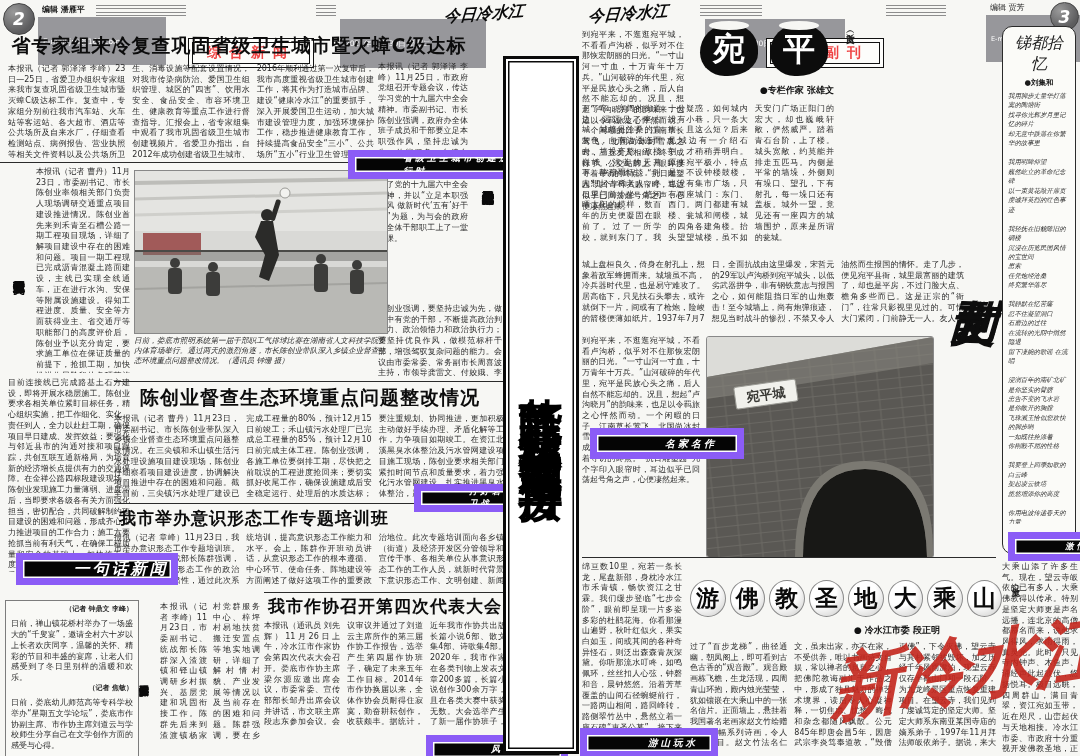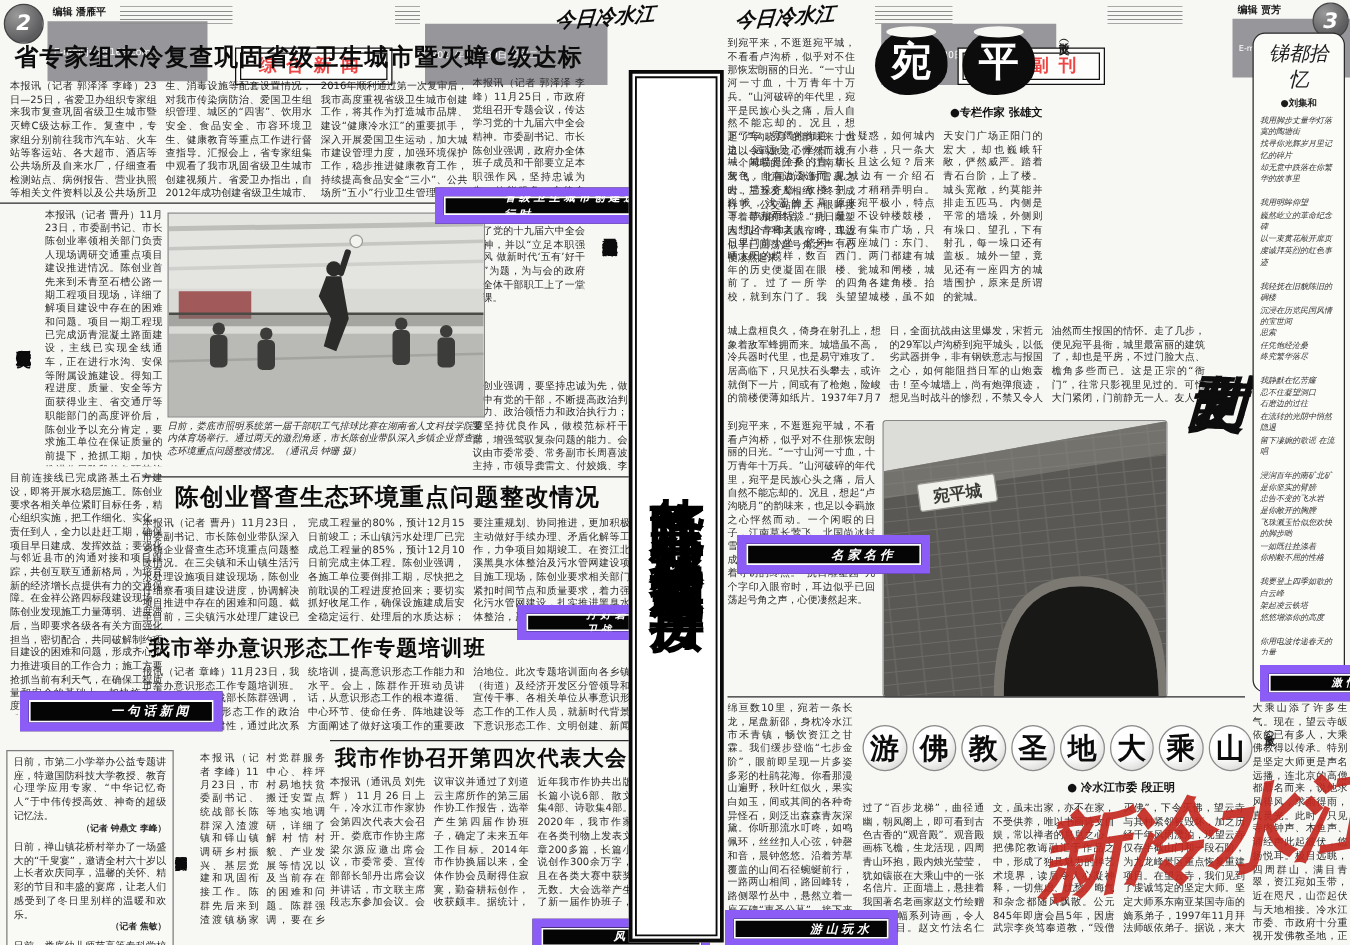--- a/index.html
+++ b/index.html
@@ -113,24 +113,23 @@
 
   <div class="abs rule" style="left:114px;top:381px;width:392px;height:1px;"></div>
   <div class="abs hl" style="left:114px;top:385px;width:392px;height:24px;font-size:19px;">陈创业督查生态环境重点问题整改情况</div>
   <div class="abs col cols3" style="left:114px;top:414px;width:390px;height:86px;">本报讯（记者 曹丹）11月23日，市委副书记、市长陈创业带队深入乡镇企业督查生态环境重点问题整改情况。在三尖镇和禾山镇生活污水处理设施项目建设现场，陈创业仔细察看项目建设进度，协调解决项目推进中存在的困难和问题。截至目前，三尖镇污水处理厂建设已完成工程量的80%，预计12月15日前竣工；禾山镇污水处理厂已完成总工程量的85%，预计12月10日前完成主体工程。陈创业强调，各施工单位要倒排工期，尽快把之前耽误的工程进度抢回来；要切实抓好收尾工作，确保设施建成后安全稳定运行、处理后的水质达标；要注重规划、协同推进，更加积极主动做好手续办理、矛盾化解等工作，力争项目如期竣工。在资江北溪黑臭水体整治及污水管网建设项目施工现场，陈创业要求相关部门紧扣时间节点和质量要求，着力强化污水管网建设，扎实推进黑臭水体整治，严把工程进度，确保项目按期完工并投入使用。在锡矿山闪星锑业环保公司，陈创业要求企业努力践行“绿水青山就是金山银山”的生态环境理念，继续深入开展资源深度化利用研究，力争做到近“零”填埋，坚定不移走绿色发展之路。市领导李思远、文湘东参加调研。</div>
   <div class="abs tag" style="left:414px;top:484px;width:90px;height:14px;font-size:8.5px;z-index:5;">打好碧水蓝天保卫战</div>
 
   <div class="abs rule" style="left:114px;top:503px;width:392px;height:1px;"></div>
   <div class="abs hl" style="left:114px;top:507px;width:280px;height:22px;font-size:17px;">我市举办意识形态工作专题培训班</div>
   <div class="abs col cols3" style="left:114px;top:533px;width:390px;height:60px;">报讯（记者 章峰）11月23日，我市举办意识形态工作专题培训班。市委副书记、统战部长陈群强调，要牢牢把握意识形态工作的政治性、系统性、严肃性，通过此次系统培训，提高意识形态工作能力和水平。会上，陈群作开班动员讲话，从意识形态工作的根本遵循、中心环节、使命任务、阵地建设等方面阐述了做好这项工作的重要政治地位。此次专题培训面向各乡镇（街道）及经济开发区分管领导和宣传干事、各相关单位从事意识形态工作的工作人员，就新时代背景下意识形态工作、文明创建、新闻舆论及舆情引导、新形势下的扫黄打非工作、网络意识形态与网络安全等五个方面进行培训。市委常委、宣传部部长邹丹主持会议。</div>
 
-  <div class="abs tag kai" style="left:16px;top:553px;width:100px;height:18px;font-size:10px;">一句话新闻</div>
+  <div class="abs tag kai" style="left:16px;top:553px;width:100px;height:18px;font-size:16px;">一句话新闻</div>
   <div class="abs olnbox" style="left:5px;top:600px;width:122px;height:150px;overflow:hidden;">
     <div class="col oln-item">
-      <span>日前，市第二小学举办公益专题讲座，特邀国防科技大学教授、教育心理学应用专家、“中华记忆奇人”于中伟传授高效、神奇的超级记忆法。</span>
       <div class="oln-by">（记者 钟鼎文 李峰）</div>
     </div>
     <div class="col oln-item">
       <span>日前，禅山镇花桥村举办了一场盛大的“千叟宴”，邀请全村六十岁以上长者欢庆同享，温馨的关怀、精彩的节目和丰盛的宴席，让老人们感受到了冬日里别样的温暖和欢乐。</span>
       <div class="oln-by">（记者 焦敏）</div>
     </div>
     <div class="col oln-item">
       <span>日前，娄底幼儿师范高等专科学校举办“星期五文学论坛”，娄底市作协副主席、市作协主席刘道云与学校师生分享自己在文学创作方面的感受与心得。</span>
       
     </div>
@@ -143,21 +142,21 @@
   <div class="abs rule" style="left:264px;top:592px;width:242px;height:1px;"></div>
   <div class="abs hl" style="left:264px;top:595px;width:242px;height:22px;font-size:17px;">我市作协召开第四次代表大会</div>
   <div class="abs col cols3" style="left:264px;top:621px;width:242px;height:112px;">本报讯（通讯员 刘先辉）11月26日上午，冷水江市作家协会第四次代表大会召开。娄底市作协主席梁尔源应邀出席会议，市委常委、宣传部部长邹丹出席会议并讲话，市文联主席段志东参加会议。会议审议并通过了刘道云主席所作的第三届作协工作报告，选举产生第四届作协班子，确定了未来五年工作目标。2014年市作协换届以来，全体作协会员耐得住寂寞，勤奋耕耘创作，收获颇丰。据统计，近年我市作协共出版长篇小说6部、散文集4部、诗歌集4部。2020年，我市作家在各类刊物上发表文章200多篇，长篇小说创作300余万字，且在各类大赛中获奖无数。大会选举产生了新一届作协班子，李一红当选为主席，刘朝晖、张翠香、李小妮、李世琼、李彩霞当选为副主席。邹丹勉励全市文学工作者在新一届作协班子带领下，深入生活，笔耕不辍，为繁荣我市文学事业作出更大贡献。</div>
   <div class="abs tag kai" style="left:426px;top:735px;width:80px;height:15px;font-size:9px;z-index:5;">风雨践行路</div>
 
   <div class="abs masthead" style="left:588px;top:4px;">今日冷水江</div>
   <div class="abs bar" style="left:705px;top:19px;width:130px;height:13px;">2021年11月30日 星期二</div>
   <div class="abs stripes" style="left:700px;top:5px;width:62px;height:14px;"></div>
   <div class="abs secbox" style="left:770px;top:2px;width:108px;height:20px;">文艺副刊</div>
   <div class="abs stripes" style="left:886px;top:5px;width:60px;height:14px;"></div>
-  <div class="abs small" style="left:990px;top:2px;width:70px;font-weight:bold;">编辑 贾芳</div>
+  <div class="abs small" style="left:990px;top:2px;width:70px;font-weight:normal;">编辑 贾芳</div>
   <div class="abs bar" style="left:986px;top:15px;width:90px;height:11px;font-size:6.5px;">E-mail:jrls@163.com</div>
   <div class="abs pgnum" style="left:1050px;top:2px;width:27px;height:27px;">
       <span>3</span>
     </div>
 
   <div class="abs col" style="left:582px;top:30px;width:102px;height:224px;">到宛平来，不逛逛宛平城，不看看卢沟桥，似乎对不住那恢宏朗丽的日光。“一寸山河一寸血，十万青年十万兵。”山河破碎的年代里，宛平是民族心头之痛，后人自然不能忘却的。况且，想起“卢沟晓月”的韵味来，也足以令羁旅之心怦然而动。一个闲暇的日子，江南草长莺飞、北国尚冰封雪裹之时，三五友人相约，终于成行了。公交站牌上，眼眸搜寻着寻访的终点。“抗日雕塑园”几个字印入眼帘时，耳边似乎已回荡起号角之声，心便凄然起来。</div>
 
   <div class="abs" style="left:700px;top:24px;width:130px;height:56px;display:flex;gap:12px;">
     <div class="blob">
         <span>宛</span>

